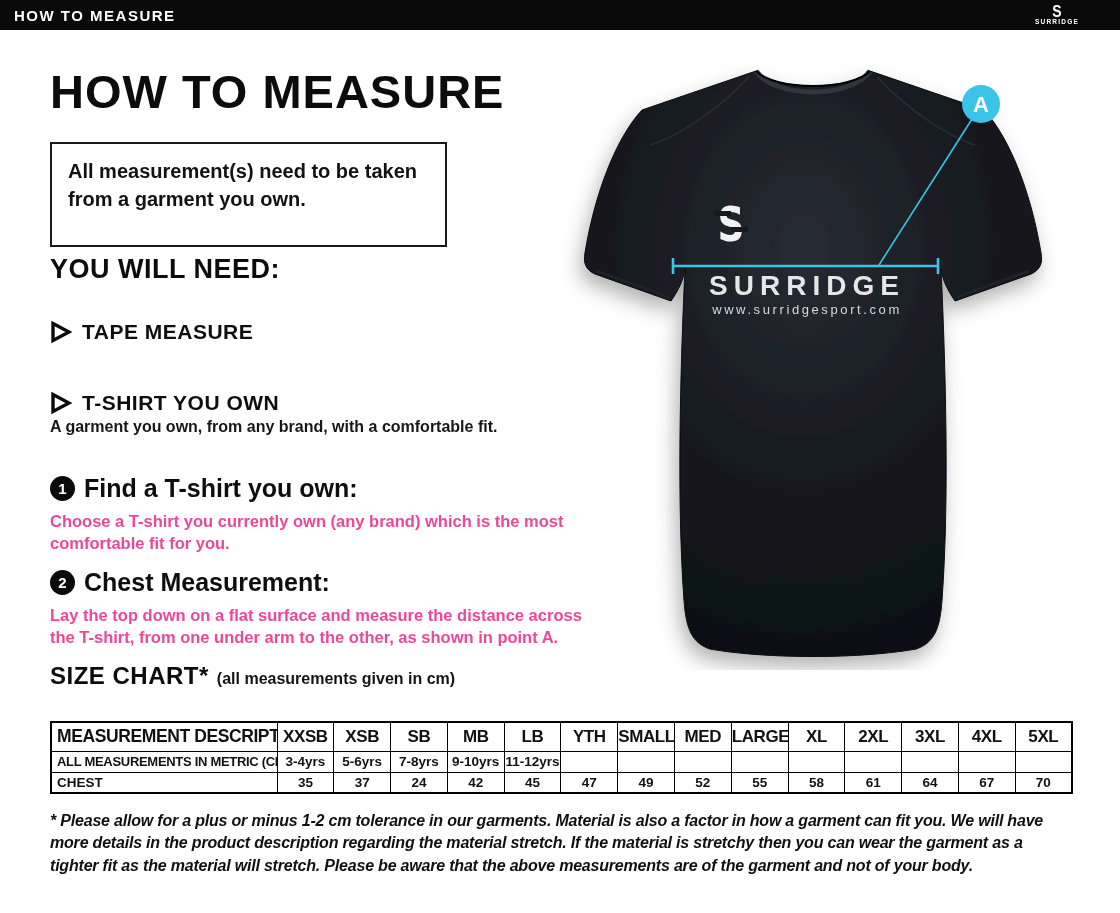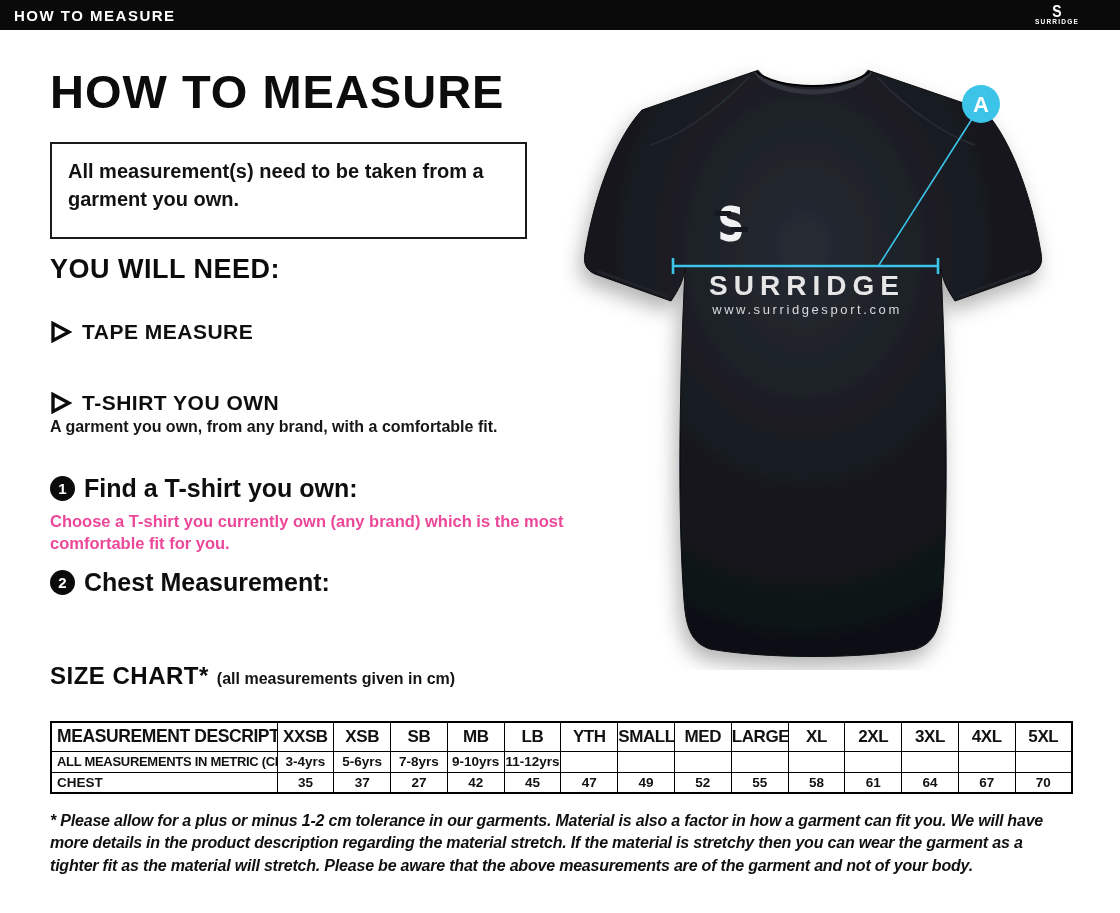--- a/index.html
+++ b/index.html
@@ -15,22 +15,22 @@
   .topbar-logo { position:absolute; right:8px; top:1px; width:110px; height:28px;
     display:flex; flex-direction:column; align-items:center; justify-content:center; }
   .topbar-logo .s-mark { color:#fff; font-weight:800; font-size:14px; line-height:12px;
     transform:scaleY(1.15); }
   .topbar-logo .s-word { color:#fff; font-weight:700; font-size:6.5px;
     letter-spacing:1.2px; margin-top:1px; }
 
   
   .h1 { position:absolute; left:50px; top:64px; font-size:47px; font-weight:800;
     letter-spacing:1px; color:#0c0c0c; }
-  .notice-box { position:absolute; left:50px; top:142px; width:477px;
-    border:2.5px solid #1a1a1a; padding:14px 16px 24px 16px; }
+  .notice-box { position:absolute; left:50px; top:142px; width:397px;
+    border:2.5px solid #1a1a1a; padding:14px 16px 32px 16px; }
   .notice-box .txt { font-size:20px; font-weight:700; line-height:1.38; color:#121212; }
 
   .ywn-title { position:absolute; left:50px; top:254px; font-size:27px;
     font-weight:800; letter-spacing:0.5px; color:#0c0c0c; }
 
   .need-item { position:absolute; left:50px; width:560px; }
   .need-head { display:flex; align-items:center; gap:10px; }
   .need-label { font-size:21px; font-weight:800; letter-spacing:0.5px; color:#0e0e0e; }
   .need-desc { font-size:16px; font-weight:700; color:#161616; margin-top:3px; }
   .tri-icon { width:22px; height:22px; flex:0 0 22px; }
@@ -115,20 +115,21 @@
     <span class="step-title">Find a T-shirt you own:</span>
   </div>
   <div class="step-desc">Choose a T-shirt you currently own (any brand) which is the most comfortable fit for you.</div>
 </div>
 
 <div class="step" style="top:568px">
   <div class="step-head">
     <span class="step-num">2</span>
     <span class="step-title">Chest Measurement:</span>
   </div>
+  <div class="step-desc">Lay the top down on a flat surface and measure the distance across the T-shirt, from one under arm to the other, as shown in point A.</div>
 </div>
 
 <div class="sc-head">
   <span class="sc-title">SIZE CHART*</span>
   <span class="sc-sub">(all measurements given in cm)</span>
 </div>
 
 <div class="size-table-wrap">
   <table class="size-table">
       <colgroup>
@@ -182,21 +183,21 @@
           <td></td>
           <td></td>
           <td></td>
           <td></td>
           <td></td>
         </tr>
         <tr>
           <td class="desc-col">CHEST</td>
           <td>35</td>
           <td>37</td>
-          <td>27</td>
+          <td>24</td>
           <td>42</td>
           <td>45</td>
           <td>47</td>
           <td>49</td>
           <td>52</td>
           <td>55</td>
           <td>58</td>
           <td>61</td>
           <td>64</td>
           <td>67</td>

